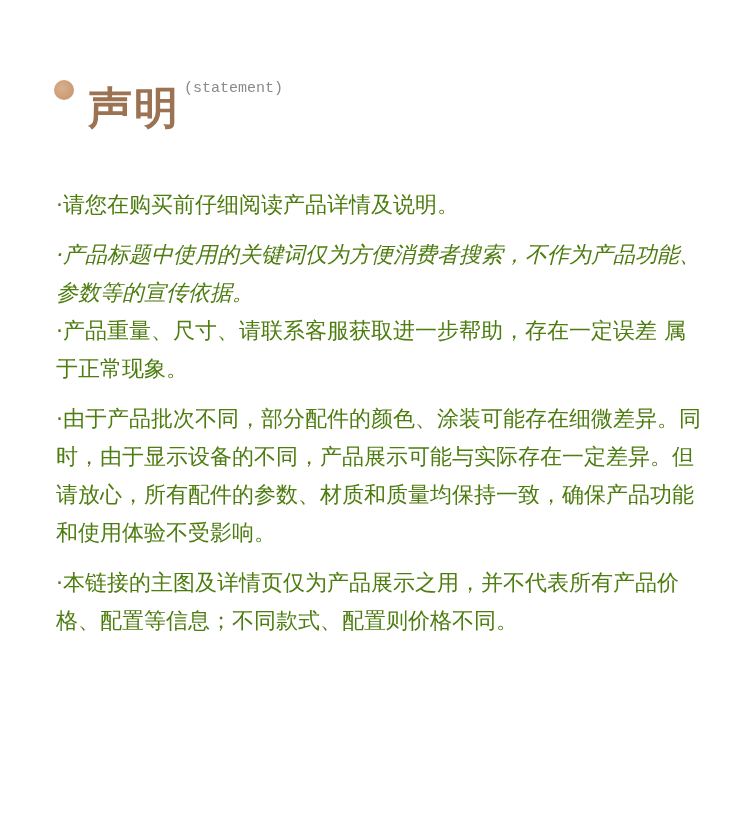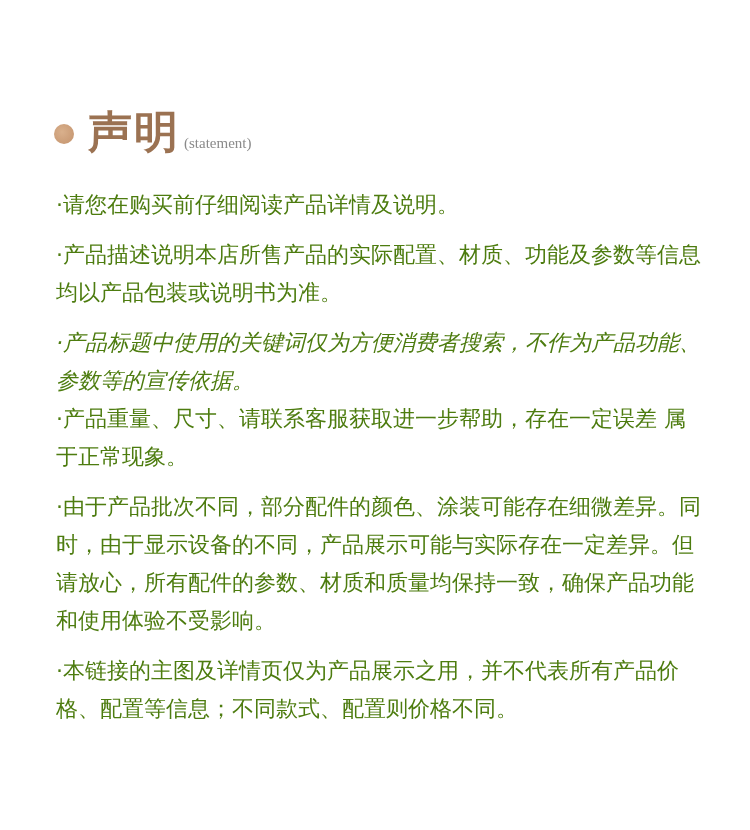--- a/index.html
+++ b/index.html
@@ -12,22 +12,21 @@
       height: 830px;
       position: relative;
       overflow: hidden;
       font-family: "DejaVu Sans", "Liberation Sans", sans-serif;
     }
     .header {
       position: absolute;
       left: 54px;
       top: 80px;
       display: flex;
-      align-items: flex-end;
-      margin-top: 24px;
+      align-items: flex-start;
     }
     .dot {
       width: 20px;
       height: 20px;
       border-radius: 50%;
       background: radial-gradient(circle at 40% 40%, #d9b08c, #c3926c);
       margin-right: 14px;
       margin-bottom: 16px;
     }
     .title {
@@ -35,21 +34,21 @@
       font-weight: bold;
       color: #9b7252;
       line-height: 56px;
       letter-spacing: 2px;
     }
     .subtitle {
       font-size: 15px;
       color: #8a8a8a;
       margin-left: 4px;
       margin-bottom: 8px;
-      font-family: Liberation Serif, serif;
+      font-family: Liberation Mono, monospace;
     }
     .content {
       position: absolute;
       left: 56px;
       top: 186px;
       width: 650px;
       color: #4d7c0f;
       font-size: 22px;
       line-height: 38px;
     }
@@ -65,18 +64,17 @@
 <body>
 
 <div class="header">
   <span class="dot"></span>
   <span class="title">声明</span>
   <span class="subtitle">(statement)</span>
 </div>
 
 <div class="content">
   <p class="para">·请您在购买前仔细阅读产品详情及说明。</p>
-  <p class="para">·产品描述说明本店所售产品的实际配置、材质、功能及参数等信息均以产品包装或说明书为准。</p>
   <p class="para tight">·产品标题中使用的关键词仅为方便消费者搜索，不作为产品功能、参数等的宣传依据。</p>
   <p class="para">·产品重量、尺寸、请联系客服获取进一步帮助，存在一定误差 属于正常现象。</p>
   <p class="para">·由于产品批次不同，部分配件的颜色、涂装可能存在细微差异。同时，由于显示设备的不同，产品展示可能与实际存在一定差异。但请放心，所有配件的参数、材质和质量均保持一致，确保产品功能和使用体验不受影响。</p>
   <p class="para">·本链接的主图及详情页仅为产品展示之用，并不代表所有产品价格、配置等信息；不同款式、配置则价格不同。</p>
 </div>
 
 </body></html>

